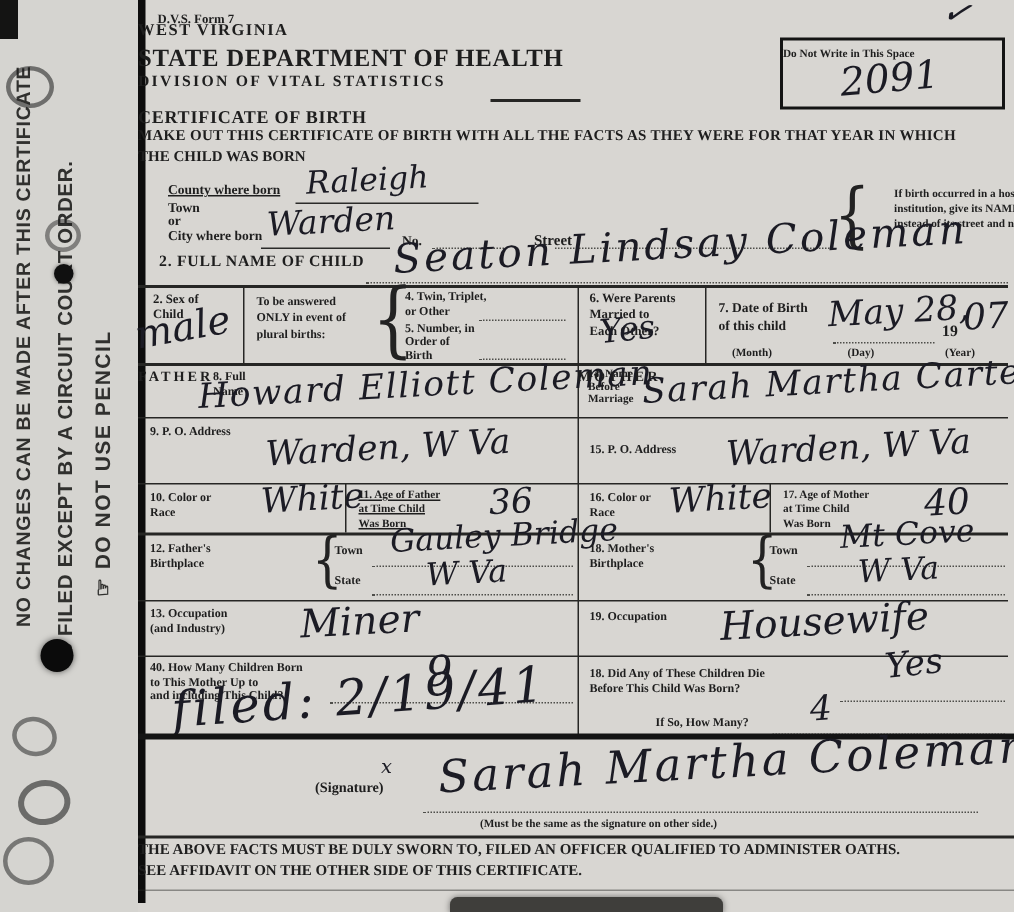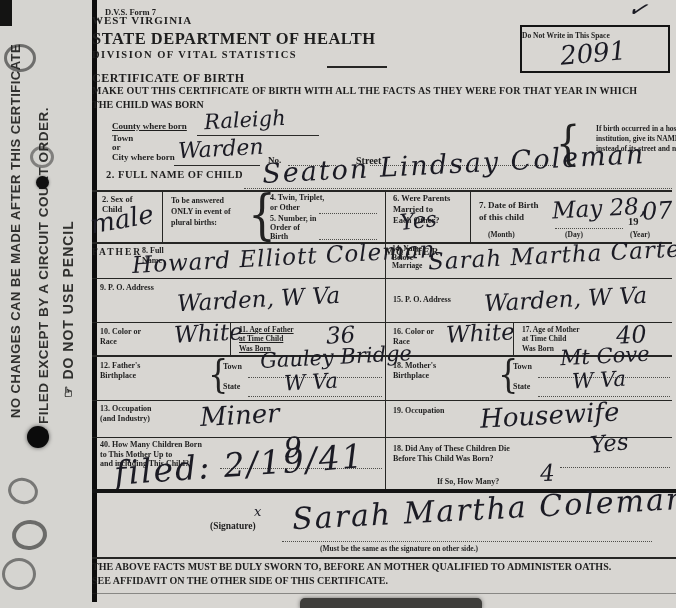--- a/index.html
+++ b/index.html
@@ -196,19 +196,19 @@
     <div class="hw" style="left:448px;top:462px;font-size:23px;">4</div>
     <div class="hline" style="left:0;top:489px;width:584px;height:4px;background:#141414;"></div>
 
     <div class="hw" style="left:162px;top:505px;font-size:13px;transform:none;">x</div>
     <div class="print" style="left:118px;top:521px;font-size:9.5px;">(Signature)</div>
     <div class="dotline" style="left:190px;top:540px;width:370px;"></div>
     <div class="hw" style="left:200px;top:494px;font-size:30px;letter-spacing:2px;">Sarah Martha Coleman</div>
     <div class="print" style="left:228px;top:544px;font-size:7.5px;">(Must be the same as the signature on other side.)</div>
     <div class="hline" style="left:0;top:557px;width:584px;height:2px;"></div>
 
-    <div class="print ctr" style="left:0;top:561px;width:584px;font-size:10px;">THE ABOVE FACTS MUST BE DULY SWORN TO, BEFORE AN MOTHER QUALIFIED TO ADMINISTER OATHS.</div>
+    <div class="print ctr" style="left:0;top:561px;width:584px;font-size:10px;">THE ABOVE FACTS MUST BE DULY SWORN TO, FILED AN OFFICER QUALIFIED TO ADMINISTER OATHS.</div>
     <div class="print ctr" style="left:0;top:575px;width:584px;font-size:10px;">SEE AFFIDAVIT ON THE OTHER SIDE OF THIS CERTIFICATE.</div>
     <div class="hline" style="left:0;top:593px;width:584px;background:rgba(40,40,38,0.45);"></div>
     <div style="position:absolute;left:208px;top:598px;width:182px;height:11px;background:#3f3e3b;border-radius:5px 5px 0 0;box-shadow:0 0 4px rgba(0,0,0,0.5);"></div>
   </div>
 
 </div>
 
 </body></html>

